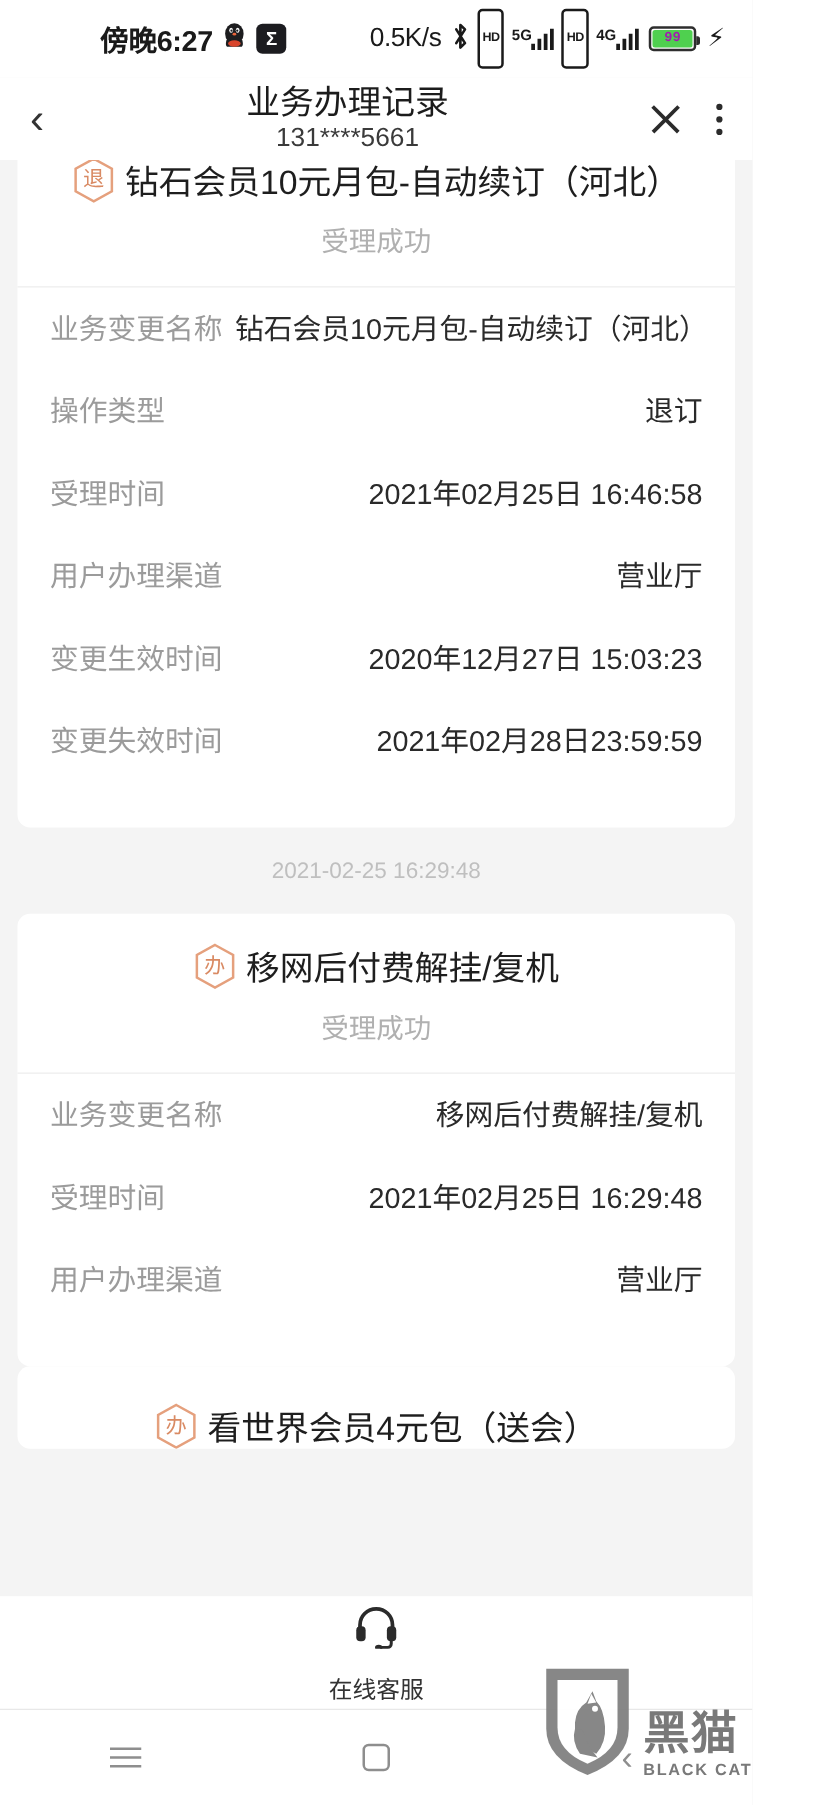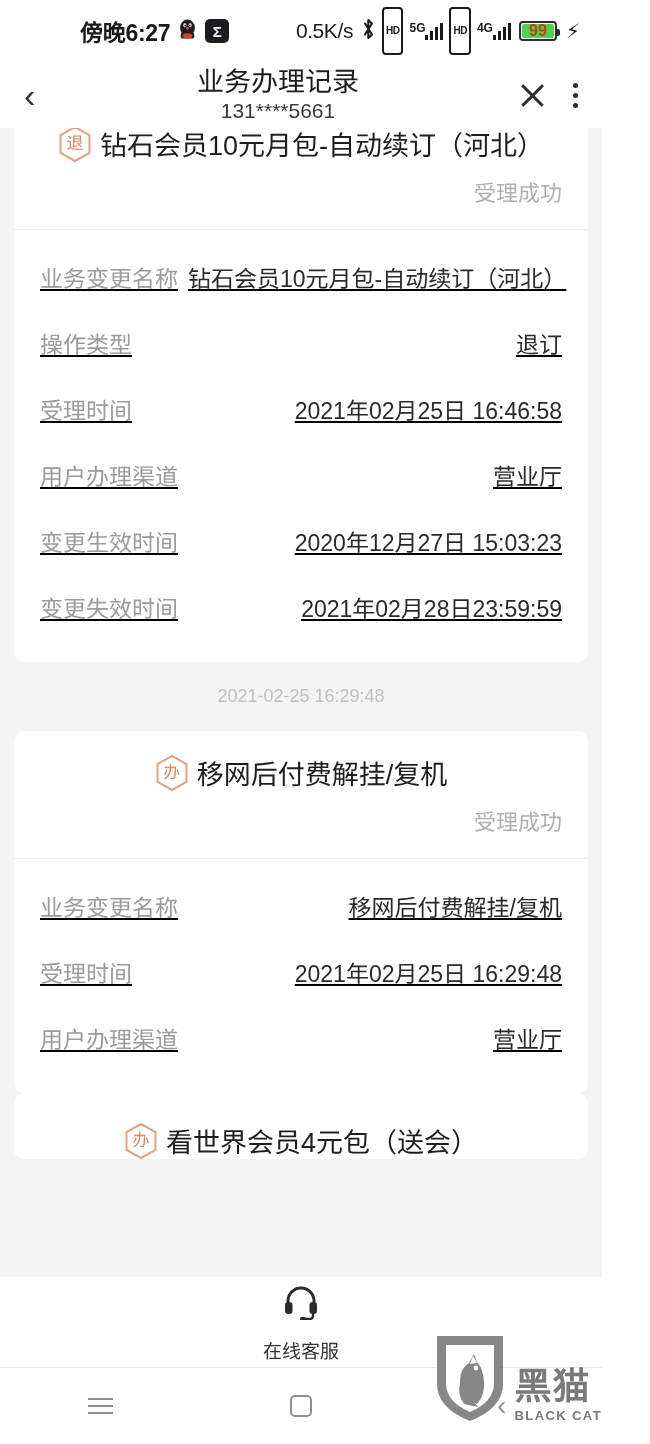--- a/index.html
+++ b/index.html
@@ -129,24 +129,25 @@
   }
   .battery .fill {
     position: absolute;
     left: 1px; top: 1px; bottom: 1px;
     width: 32px;
     background: #4fd04f;
     border-radius: 2px;
   }
   .battery .pct {
     position: relative;
-    font-size: 16px;
+    font-size: 11px;
     font-weight: bold;
-    color: #c2410c;
-    line-height: 1;
+    color: #a21caf;
+    line-height: 1;
+    font-family: Liberation Mono, monospace;
   }
   .bolt {
     font-size: 20px;
     color: #1a1a1a;
     line-height: 1;
     margin-left: 3px;
   }
 
   
   .app-header {
@@ -265,37 +266,35 @@
   .card-title {
     font-size: 27px;
     color: #1e1e1e;
     font-weight: 500;
     white-space: nowrap;
   }
   .card-status {
     font-size: 22px;
     color: #b0b0b0;
     margin-top: 12px;
-    text-align: right;
   }
   .divider {
     height: 1px;
     background: #ededed;
     margin: 0 -26px;
   }
   .rows {
     padding: 14px 0 22px;
   }
   .row {
     display: flex;
-    align-items: center;
+    align-items: flex-start;
     justify-content: space-between;
     min-height: 66px;
     gap: 10px;
-    text-decoration: underline;
   }
   .row-label {
     font-size: 23px;
     color: #9b9b9b;
     white-space: nowrap;
     flex: none;
   }
   .row-value {
     font-size: 23px;
     color: #2a2a2a;

